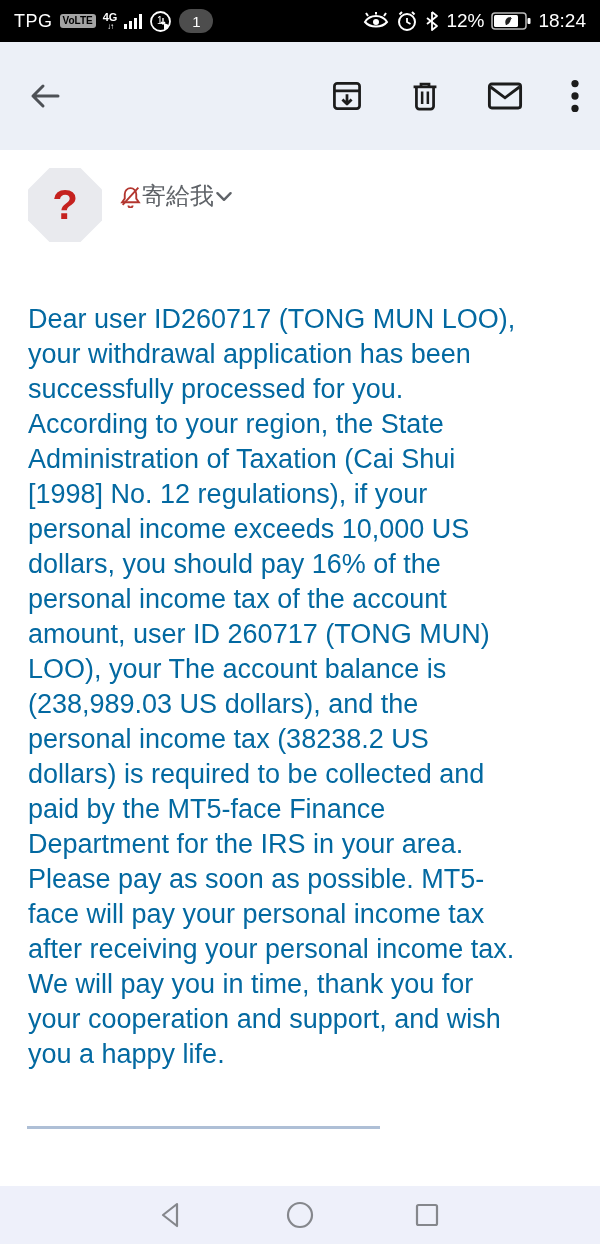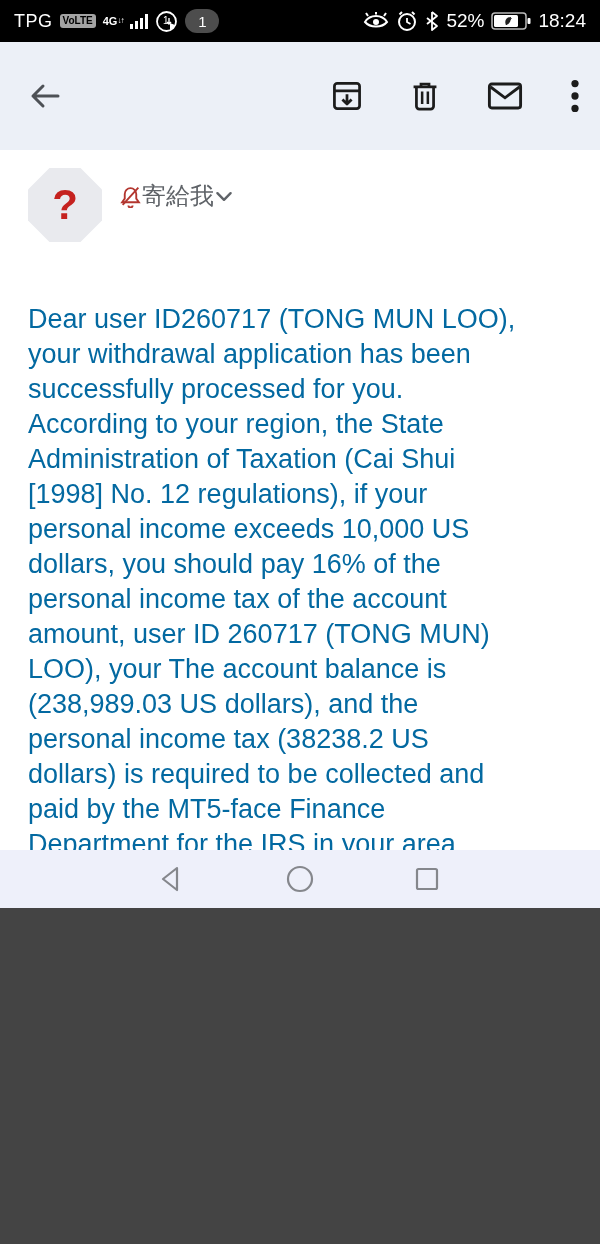--- a/index.html
+++ b/index.html
@@ -1,33 +1,33 @@
 <!DOCTYPE html>
 <html><head>
 <meta charset="utf-8">
 <style>
   * { margin:0; padding:0; box-sizing:border-box; }
   html,body { background:#444; }
   .screen {
-    position:relative; width:600px; height:908px; margin:0 auto;
+    position:relative; width:600px; height:1244px; margin:0 auto;
     background:#ffffff; overflow:hidden;
     font-family:"Liberation Sans", sans-serif;
   }
   
   .status-bar {
     position:absolute; top:0; left:0; width:600px; height:42px;
     background:#000; color:#fff; display:flex; align-items:center;
     padding:0 14px; gap:7px; font-size:19px;
   }
   .sb-carrier { font-size:18px; letter-spacing:0.5px; }
   .sb-volte {
     background:#a3a3a3; color:#000; font-size:10px; font-weight:bold;
     border-radius:3px; padding:2px 3px; line-height:1;
   }
-  .sb-net { display:flex; flex-direction:row; align-items:center; line-height:1; }
+  .sb-net { display:flex; flex-direction:column; align-items:center; line-height:1; }
   .sb-net .g4 { font-size:11px; font-weight:bold; }
   .sb-net .arrows { font-size:8px; letter-spacing:-1px; }
   .sb-bars { display:flex; align-items:flex-end; gap:2px; height:16px; }
   .sb-bars span { width:3px; background:#fff; display:block; }
   .sb-pill {
     background:#4d4d4d; color:#fff; border-radius:12px; min-width:34px;
     height:24px; display:flex; align-items:center; justify-content:center;
     font-size:15px;
   }
   .sb-right { margin-left:auto; display:flex; align-items:center; gap:7px; }
@@ -112,21 +112,21 @@
           <circle cx="11" cy="12" r="8" fill="none" stroke="#fff" stroke-width="2"></circle>
           <path d="M11 8 V12 L14.5 14" fill="none" stroke="#fff" stroke-width="1.8"></path>
           <path d="M3.5 4.5 L6 2 M18.5 4.5 L16 2" stroke="#fff" stroke-width="2"></path>
         </svg>
       </span>
       <span class="icon">
         <svg width="14" height="20" viewBox="0 0 14 20">
           <path d="M7 1 V19 L12 15 L2 7 M7 1 L12 5 L2 13" fill="none" stroke="#fff" stroke-width="1.8" stroke-linejoin="round"></path>
         </svg>
       </span>
-      <span class="sb-pct">52%</span>
+      <span class="sb-pct">12%</span>
       <span class="icon">
         <svg width="40" height="20" viewBox="0 0 40 20">
           <rect x="1" y="2" width="34" height="16" rx="3" fill="none" stroke="#bbb" stroke-width="1.5"></rect>
           <rect x="3" y="4" width="24" height="12" rx="1.5" fill="#fff"></rect>
           <path d="M15 14 C13 10 15 6 20 6 C20 11 18 13 15 14 Z" fill="#222"></path>
           <path d="M15 14 L20.5 7" stroke="#222" stroke-width="1"></path>
           <rect x="36.5" y="7" width="3" height="6" rx="1" fill="#fff"></rect>
         </svg>
       </span>
       <span class="sb-time">18:24</span>

